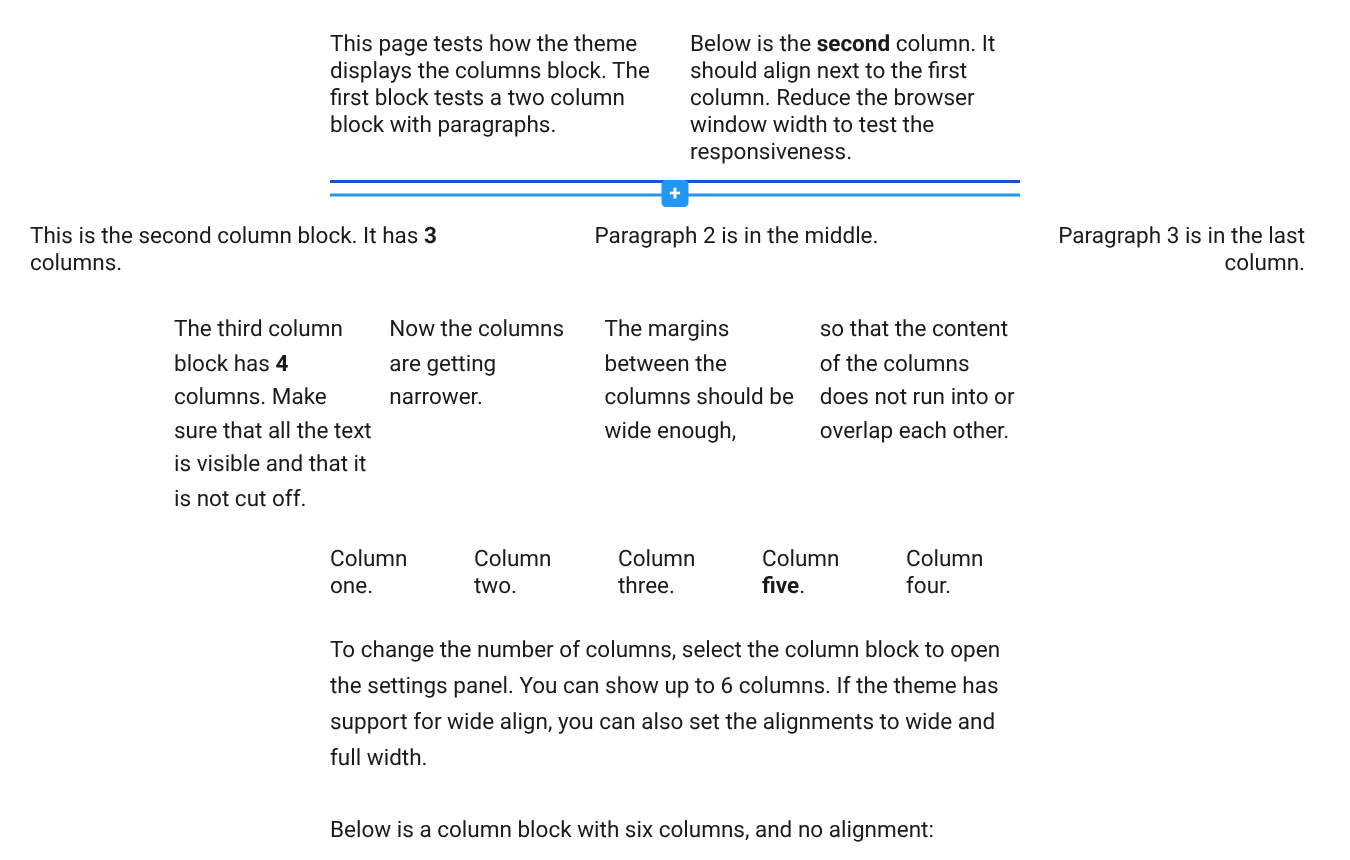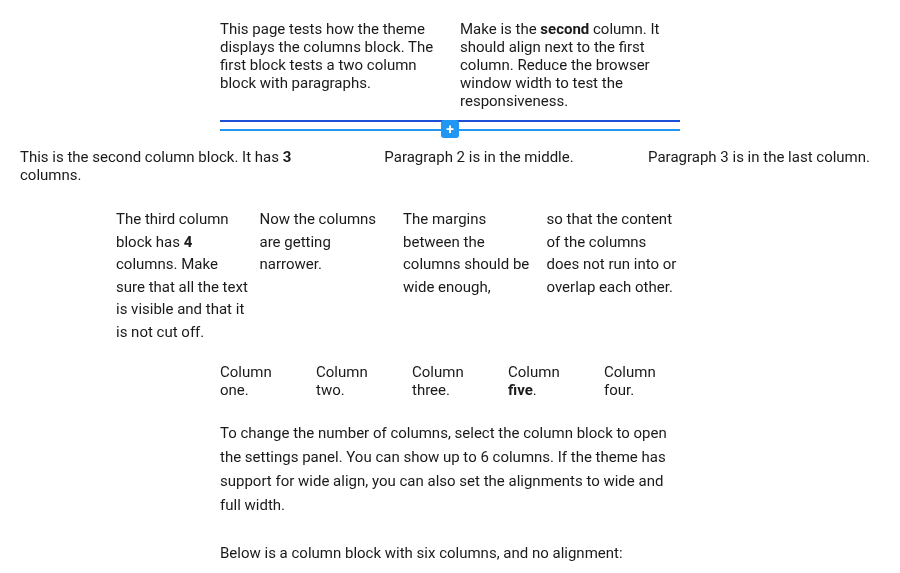--- a/index.html
+++ b/index.html
@@ -65,21 +65,21 @@
       cursor: pointer;
       z-index: 2;
     }
 
     
     .second-col-block {
       display: flex;
       align-items: flex-start;
       margin-top: 12px;
       padding: 0 20px;
-      gap: 4px;
+      gap: 16px;
     }
 
     .second-col-block .col-left {
       flex: 0 0 310px;
     }
 
     .second-col-block .col-mid {
       flex: 0 0 290px;
       text-align: center;
     }
@@ -131,21 +131,21 @@
 <body>
 
 <div class="page-wrapper">
 
   <div class="two-col-block">
     <div class="col">
       <p>This page tests how the theme displays the columns block. The first block tests a two column block with paragraphs.</p>
     </div>
     <div class="col">
       <p>
-        <span>Make is the </span><strong>second</strong><span> column. It should align next to the first column. Reduce the browser window width to test the responsiveness.</span>
+        <span>Below is the </span><strong>second</strong><span> column. It should align next to the first column. Reduce the browser window width to test the responsiveness.</span>
       </p>
     </div>
   </div>
 
   <div class="divider-with-plus">
     <div class="plus-btn">+</div>
   </div>
 
   <div class="second-col-block">
     <div class="col-left">

